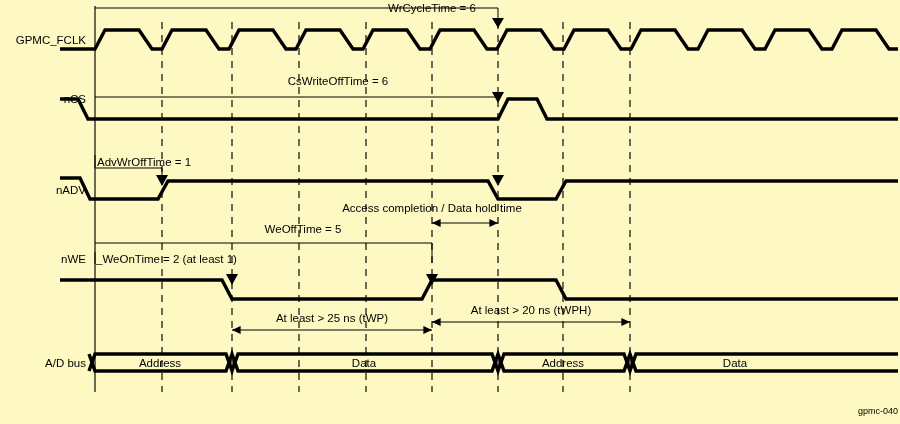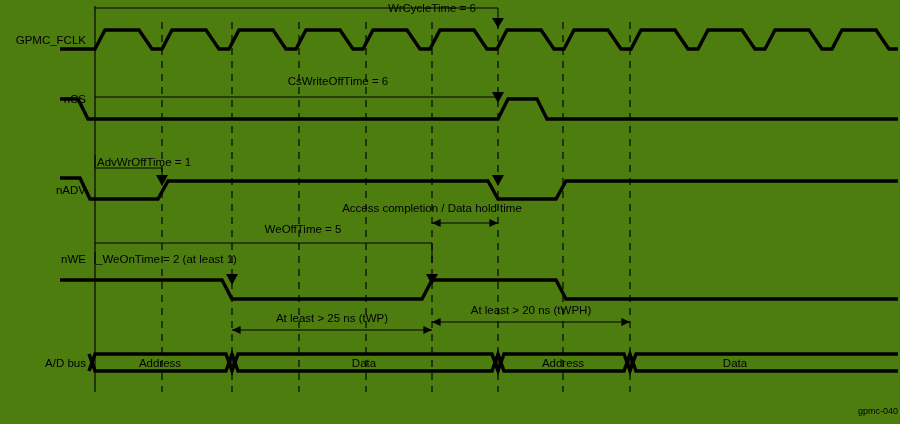--- a/index.html
+++ b/index.html
@@ -8,21 +8,21 @@
     padding: 0;
     background: #ffffff;
   }
   body {
     font-family: "Liberation Sans", sans-serif;
   }
   #root {
     position: relative;
     width: 900px;
     height: 424px;
-    background: #4d7c0f;
+    background: #fef9c3;
     overflow: hidden;
   }
   svg.diagram {
     position: absolute;
     top: 0;
     left: 0;
     width: 900px;
     height: 424px;
     display: block;
   }

